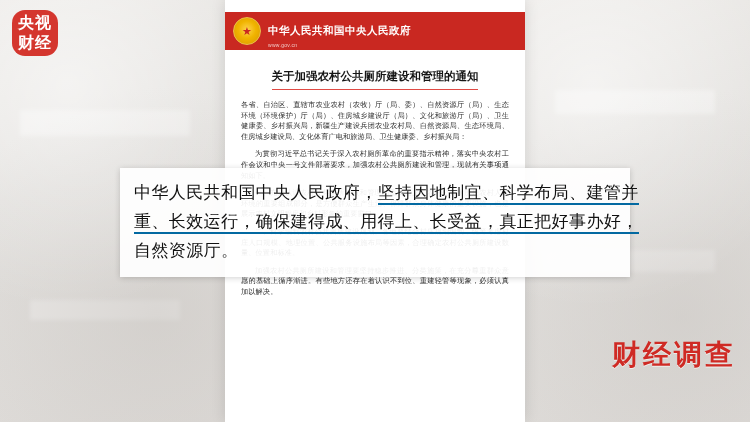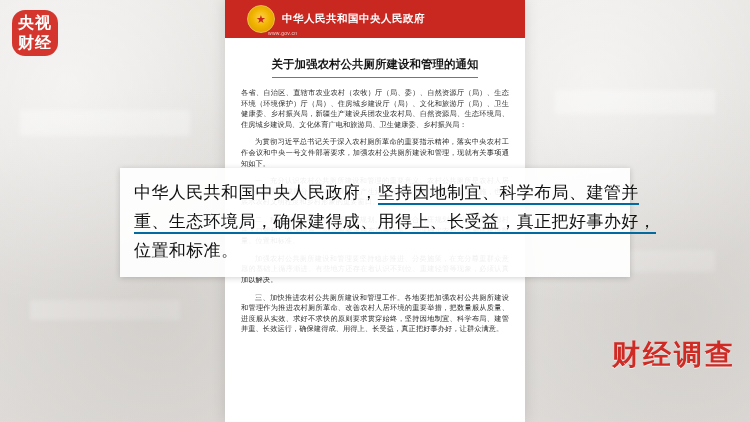--- a/index.html
+++ b/index.html
@@ -47,22 +47,23 @@
     background: #ffffff;
     box-shadow: 0 0 14px rgba(0,0,0,0.12);
     overflow: hidden;
   }
   .doc-header {
     position: relative;
     height: 38px;
     background: #c92821;
     display: flex;
     align-items: center;
-    padding-left: 22px;
-    box-sizing: border-box;
+    padding-left: 8px;
+    box-sizing: border-box;
+    margin-top: 12px;
   }
   .emblem {
     width: 26px;
     height: 26px;
     border-radius: 50%;
     background: radial-gradient(circle at 50% 45%, #ffd24d 0%, #f0b400 45%, #d99400 100%);
     border: 1px solid #e9c04a;
     position: relative;
     flex: none;
   }
@@ -204,33 +205,32 @@
       <div class="gov-sub">www.gov.cn</div>
     </div>
     <div class="doc-body">
       <div class="doc-title">关于加强农村公共厕所建设和管理的通知</div>
       <div class="doc-title-underline"></div>
       <p class="doc-para">各省、自治区、直辖市农业农村（农牧）厅（局、委）、自然资源厅（局）、生态环境（环境保护）厅（局）、住房城乡建设厅（局）、文化和旅游厅（局）、卫生健康委、乡村振兴局，新疆生产建设兵团农业农村局、自然资源局、生态环境局、住房城乡建设局、文化体育广电和旅游局、卫生健康委、乡村振兴局：</p>
       <p class="doc-para indent">为贯彻习近平总书记关于深入农村厕所革命的重要指示精神，落实中央农村工作会议和中央一号文件部署要求，加强农村公共厕所建设和管理，现就有关事项通知如下。</p>
       <p class="doc-para indent">一、充分认识农村公共厕所建设和管理的重要意义。农村公共厕所是农村人居环境的重要组成部分，是方便群众生产生活、保障群众身体健康的重要设施，也是展示农村文明程度和乡村形象的重要窗口。</p>
       <p class="doc-para indent">二、科学编制农村公共厕所建设规划。各地要结合村庄规划编制，统筹考虑村庄人口规模、地理位置、公共服务设施布局等因素，合理确定农村公共厕所建设数量、位置和标准。</p>
       <p class="doc-para indent">加强农村公共厕所建设和管理要坚持稳步推进、分类施策，在充分尊重群众意愿的基础上循序渐进。有些地方还存在着认识不到位、重建轻管等现象，必须认真加以解决。</p>
-      <p class="doc-para indent">三、加快推进农村公共厕所建设和管理工作。各地要把加强农村公共厕所建设和管理作为推进农村厕所革命、改善农村人居环境的重要举措，把数量服从质量、进度服从实效、求好不求快的原则要求贯穿始终，坚持因地制宜、科学布局、建管并重、长效运行，确保建得成、用得上、长受益，真正把好事办好，让群众满意。</p>
     </div>
   </div>
 
   <div class="caption-band">
     <div class="caption-line">
       <span>中华人民共和国中央人民政府，</span><span class="uline">坚持因地制宜、科学布局、建管并</span>
     </div>
     <div class="caption-line">
-      <span class="uline">重、生态环境局，确保建得成、用得上、长受益，真正把好事办好，</span>
+      <span class="uline">重、长效运行，确保建得成、用得上、长受益，真正把好事办好，</span>
     </div>
     <div class="caption-line">
-      <span>位置和标准。</span>
+      <span>自然资源厅。</span>
     </div>
   </div>
 
   <div class="logo">
     <span>央视</span>
     <span>财经</span>
   </div>
 
   <div class="watermark">财经调查</div>
 

